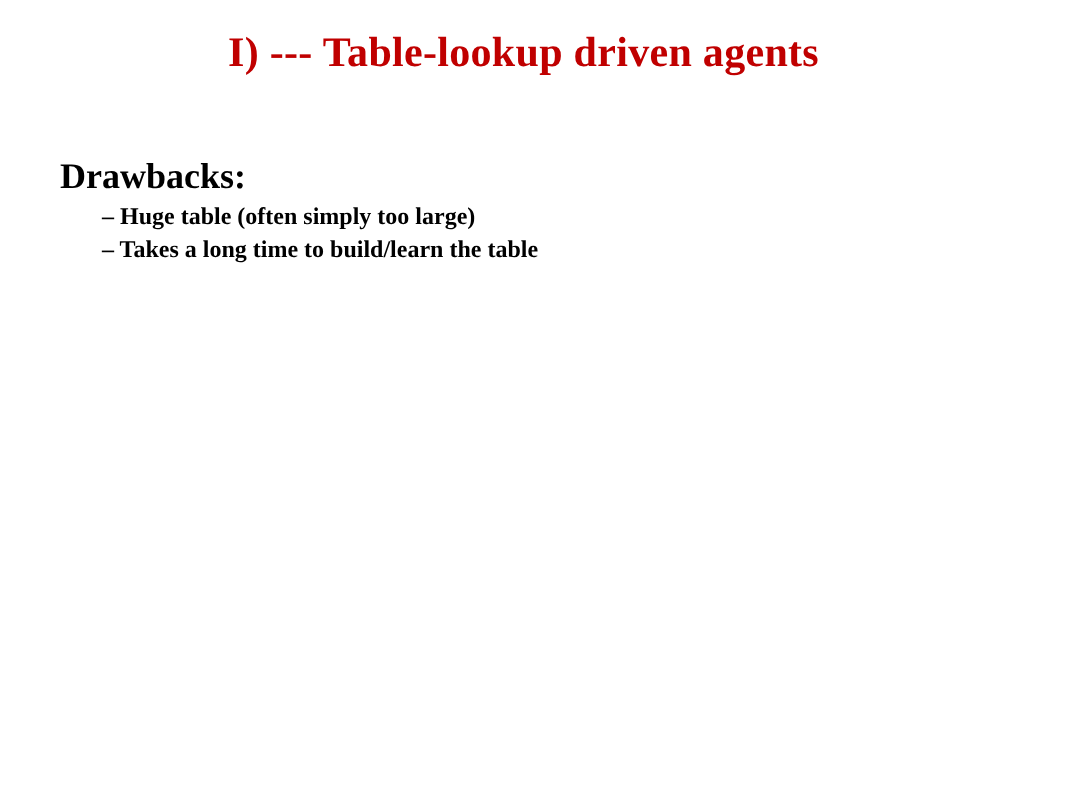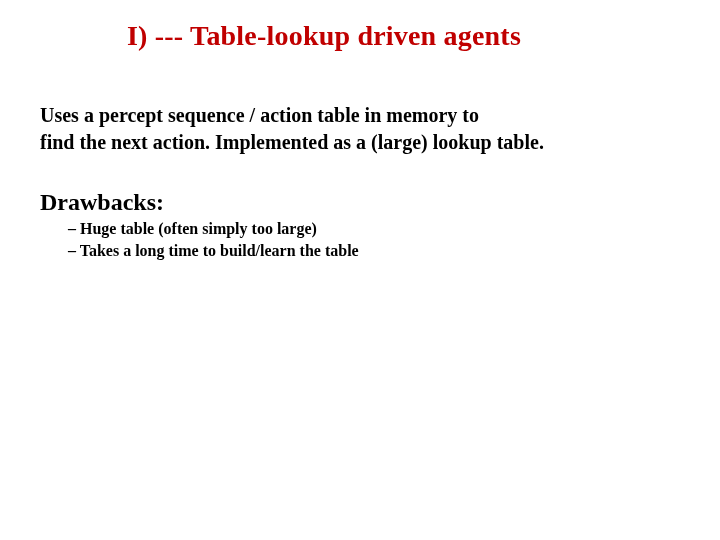--- a/index.html
+++ b/index.html
@@ -12,21 +12,21 @@
       overflow: hidden;
     }
     .slide {
       padding: 20px 40px;
     }
     .title {
       font-size: 28px;
       font-weight: bold;
       color: #c00000;
       text-align: left;
-      margin-left: 87px;
+      margin-left: 112px;
       margin-top: 0px;
       margin-bottom: 50px;
       letter-spacing: 0.2px;
     }
     .para {
       font-size: 20px;
       font-weight: bold;
       line-height: 1.35;
       margin-bottom: 30px;
     }
@@ -47,23 +47,19 @@
     .bullets li::before {
       content: "– ";
     }
   </style>
 </head>
 <body>
 
 <div class="slide">
   <h1 class="title">I) --- Table-lookup driven agents</h1>
 
-  <div class="para">
-    <span>Uses a percept sequence / action table in memory to</span><br>
-    <span>find the next action. Implemented as a (large) lookup table.</span>
-  </div>
 
   <div class="drawbacks-label">Drawbacks:</div>
   <ul class="bullets">
     <li>Huge table (often simply too large)</li>
     <li>Takes a long time to build/learn the table</li>
   </ul>
 </div>
 
 </body></html>

